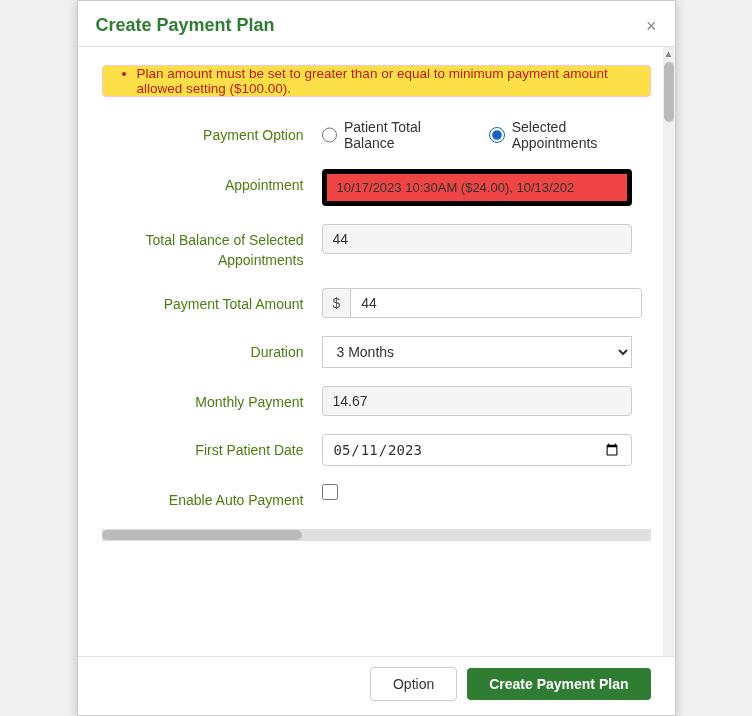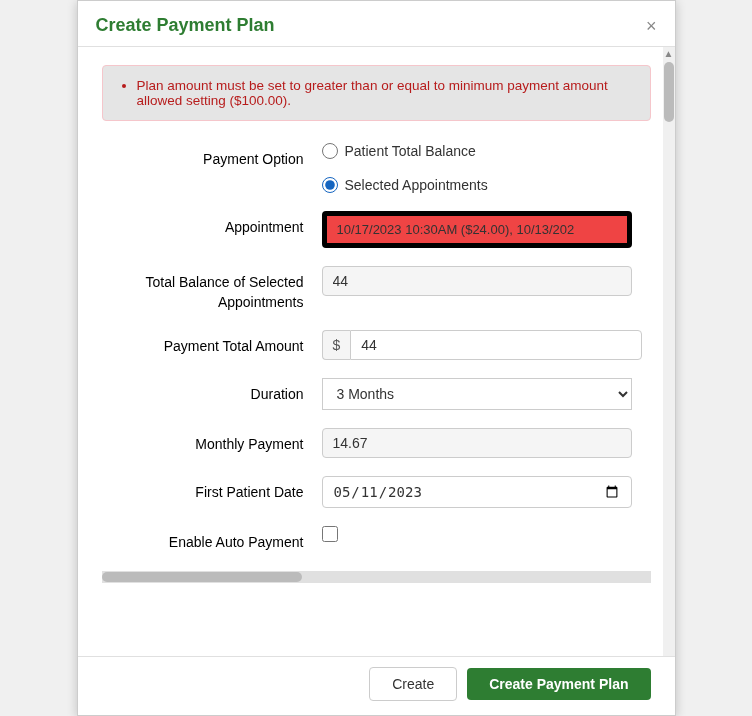--- a/index.html
+++ b/index.html
@@ -45,24 +45,24 @@
       line-height: 1;
     }
     .modal-body {
       flex: 1;
       overflow-y: auto;
       overflow-x: auto;
       padding: 18px 24px 10px 24px;
       position: relative;
     }
     .error-box {
-      background: #e5e5e5;
+      background: #fde047;
       border: 1px solid #f5c6cb;
       border-radius: 4px;
-      padding: 12px 16px;
+      padding: 0 16px;
       margin-bottom: 22px;
       color: #b71c1c;
       font-size: 13.5px;
     }
     .error-box ul {
       list-style: disc;
       padding-left: 18px;
     }
     .form-section {
       width: 100%;
@@ -71,33 +71,33 @@
       display: flex;
       align-items: flex-start;
       margin-bottom: 18px;
     }
     .form-label {
       text-align: right;
       width: 220px;
       min-width: 220px;
       padding-right: 18px;
       padding-top: 7px;
-      color: #000000;
+      color: #4d7c0f;
       font-size: 14px;
       line-height: 1.4;
     }
     .form-control-area {
       flex: 1;
       display: flex;
       flex-direction: column;
       gap: 6px;
     }
     .radio-group {
       display: flex;
-      flex-direction: column;
+      flex-direction: row;
       gap: 18px;
     }
     .radio-item {
       display: flex;
       align-items: center;
       gap: 7px;
       font-size: 14px;
       color: #333;
     }
     .radio-item input[type="radio"] {
@@ -350,16 +350,16 @@
 
     </div>
 
     <div class="scrollbar-h">
       <div class="scrollbar-h-thumb"></div>
     </div>
 
   </div>
 
   <div class="modal-footer">
-    <button class="btn-close">Create</button>
+    <button class="btn-close">Option</button>
     <button class="btn-create">Create Payment Plan</button>
   </div>
 </div>
 
 </body></html>

